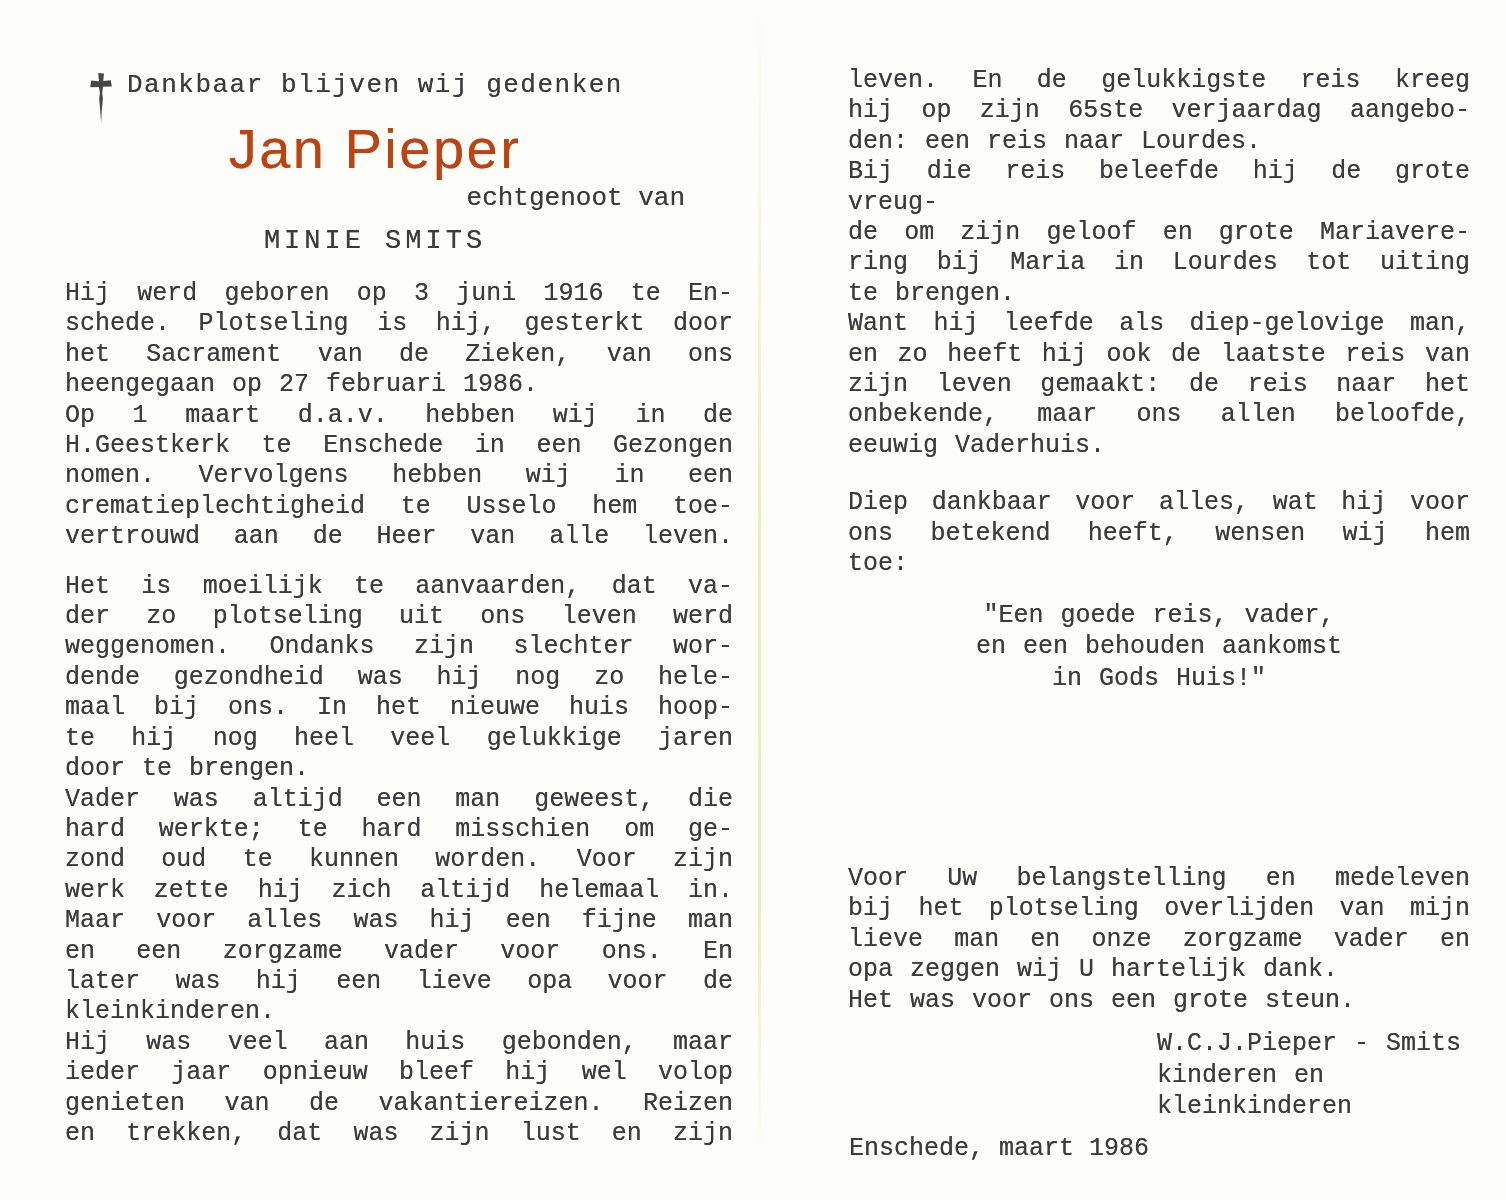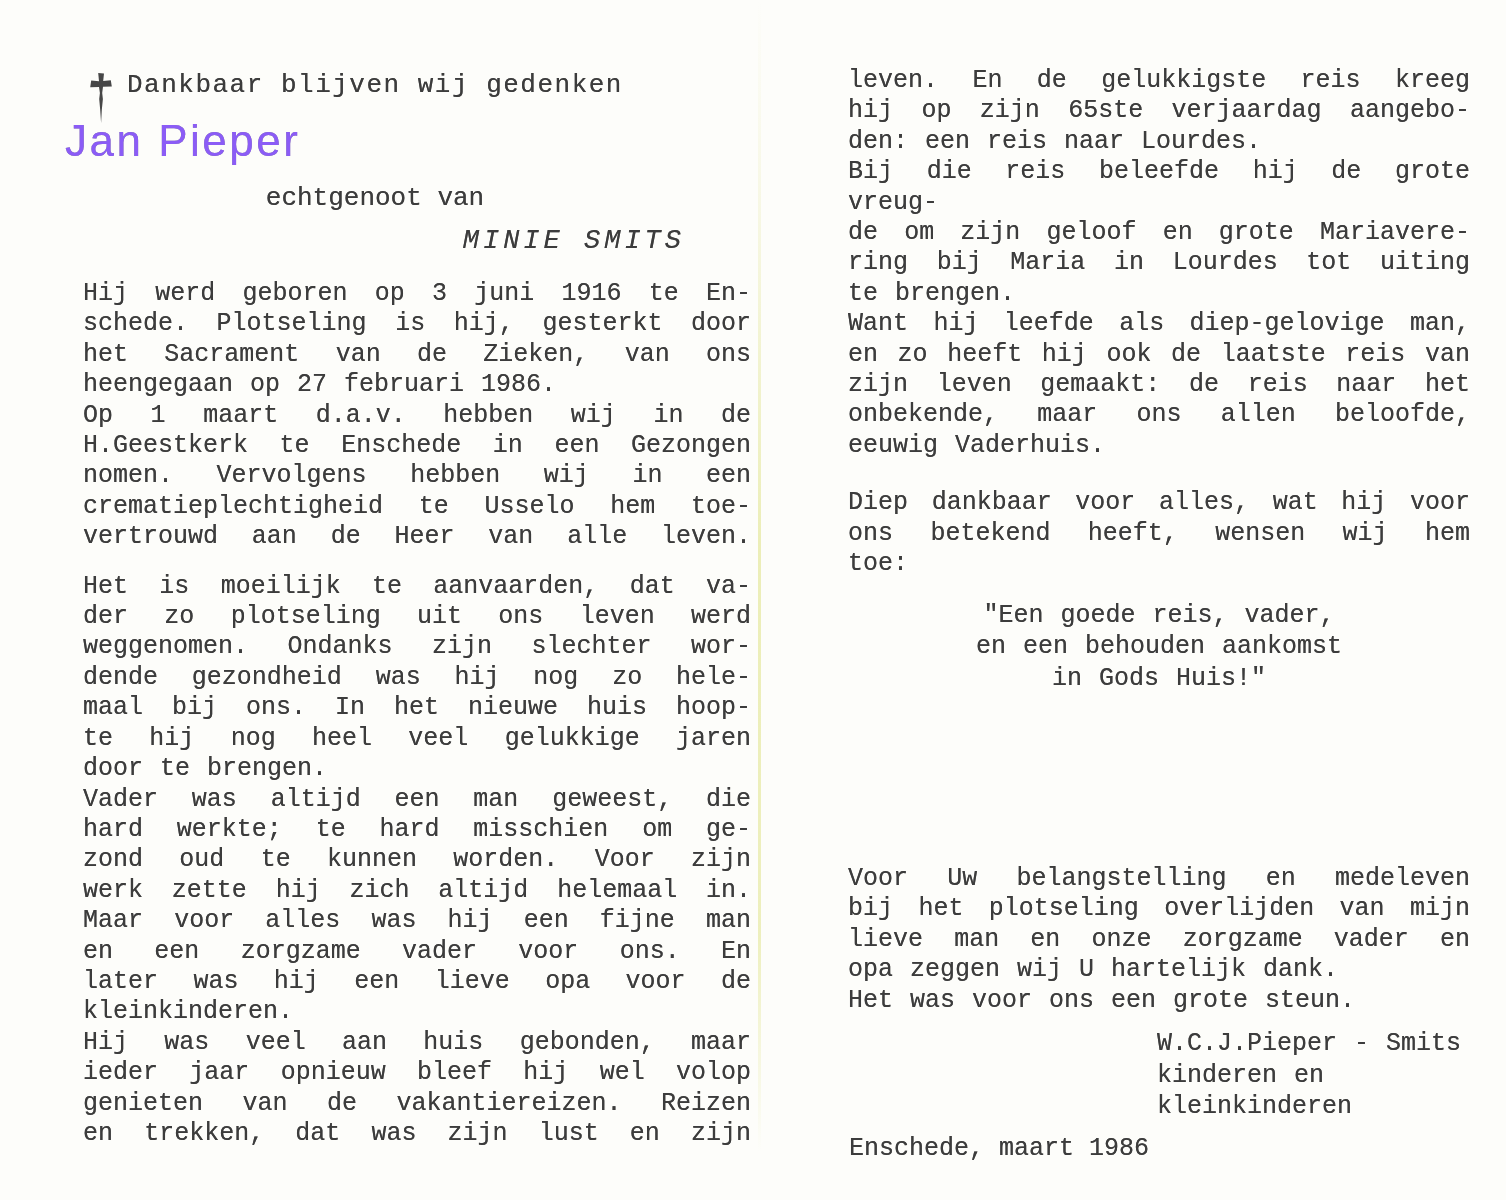--- a/index.html
+++ b/index.html
@@ -20,29 +20,29 @@
       rgba(222,226,130,0.50) 78%,
       rgba(228,230,160,0) 96%);
     pointer-events:none;
   }
   .typ{ text-shadow:0 0 0.6px rgba(55,55,55,0.75); }
   
   .left-header{position:absolute;left:65px;top:70px;width:620px;}
   .cross{position:absolute;left:24px;top:2px;}
   .hdr1{position:absolute;left:0;top:0;width:100%;text-align:center;
         font-size:26px;letter-spacing:1.5px;}
-  .name{position:absolute;left:0;top:46px;width:100%;
-        font-family:"Liberation Sans", sans-serif;font-size:44px;
-        color:#8b5cf6;letter-spacing:2.5px;text-shadow:0 0 0.5px rgba(85,85,85,.7);}
-  .sub{position:absolute;left:0;top:113px;width:100%;text-align:center;font-size:26px;}
-  .spouse{position:absolute;left:0;top:156px;width:100%;text-align:right;
-          font-size:27px;letter-spacing:4px;font-style:italic;}
+  .name{position:absolute;left:0;top:46px;width:100%;text-align:center;
+        font-family:"Liberation Sans", sans-serif;font-size:56px;
+        color:#c2410c;letter-spacing:2.5px;text-shadow:0 0 0.5px rgba(85,85,85,.7);}
+  .sub{position:absolute;left:0;top:113px;width:100%;text-align:right;font-size:26px;}
+  .spouse{position:absolute;left:0;top:156px;width:100%;text-align:center;
+          font-size:27px;letter-spacing:4px;}
   
   .pbody{position:absolute;font-size:25px;line-height:30.4px;}
-  .left-body{left:65px;top:279px;width:668px;margin-left:18px;}
+  .left-body{left:65px;top:279px;width:668px;}
   .right-body{left:848px;top:66px;width:622px;}
   .thanks{left:848px;top:864px;width:622px;}
   .signature{left:1157px;top:1028px;width:330px;line-height:31.5px;}
   .dateline{left:849px;top:1134px;width:500px;}
   .para{margin:0;}
   .para.gap{margin-top:19px;}
   .para.gap2{margin-top:27px;}
   .ln{word-spacing:2px;white-space:normal;}
   .ln.just{text-align:justify;text-align-last:justify;}
   .quote{margin-top:20px;line-height:31.5px;text-align:center;}

